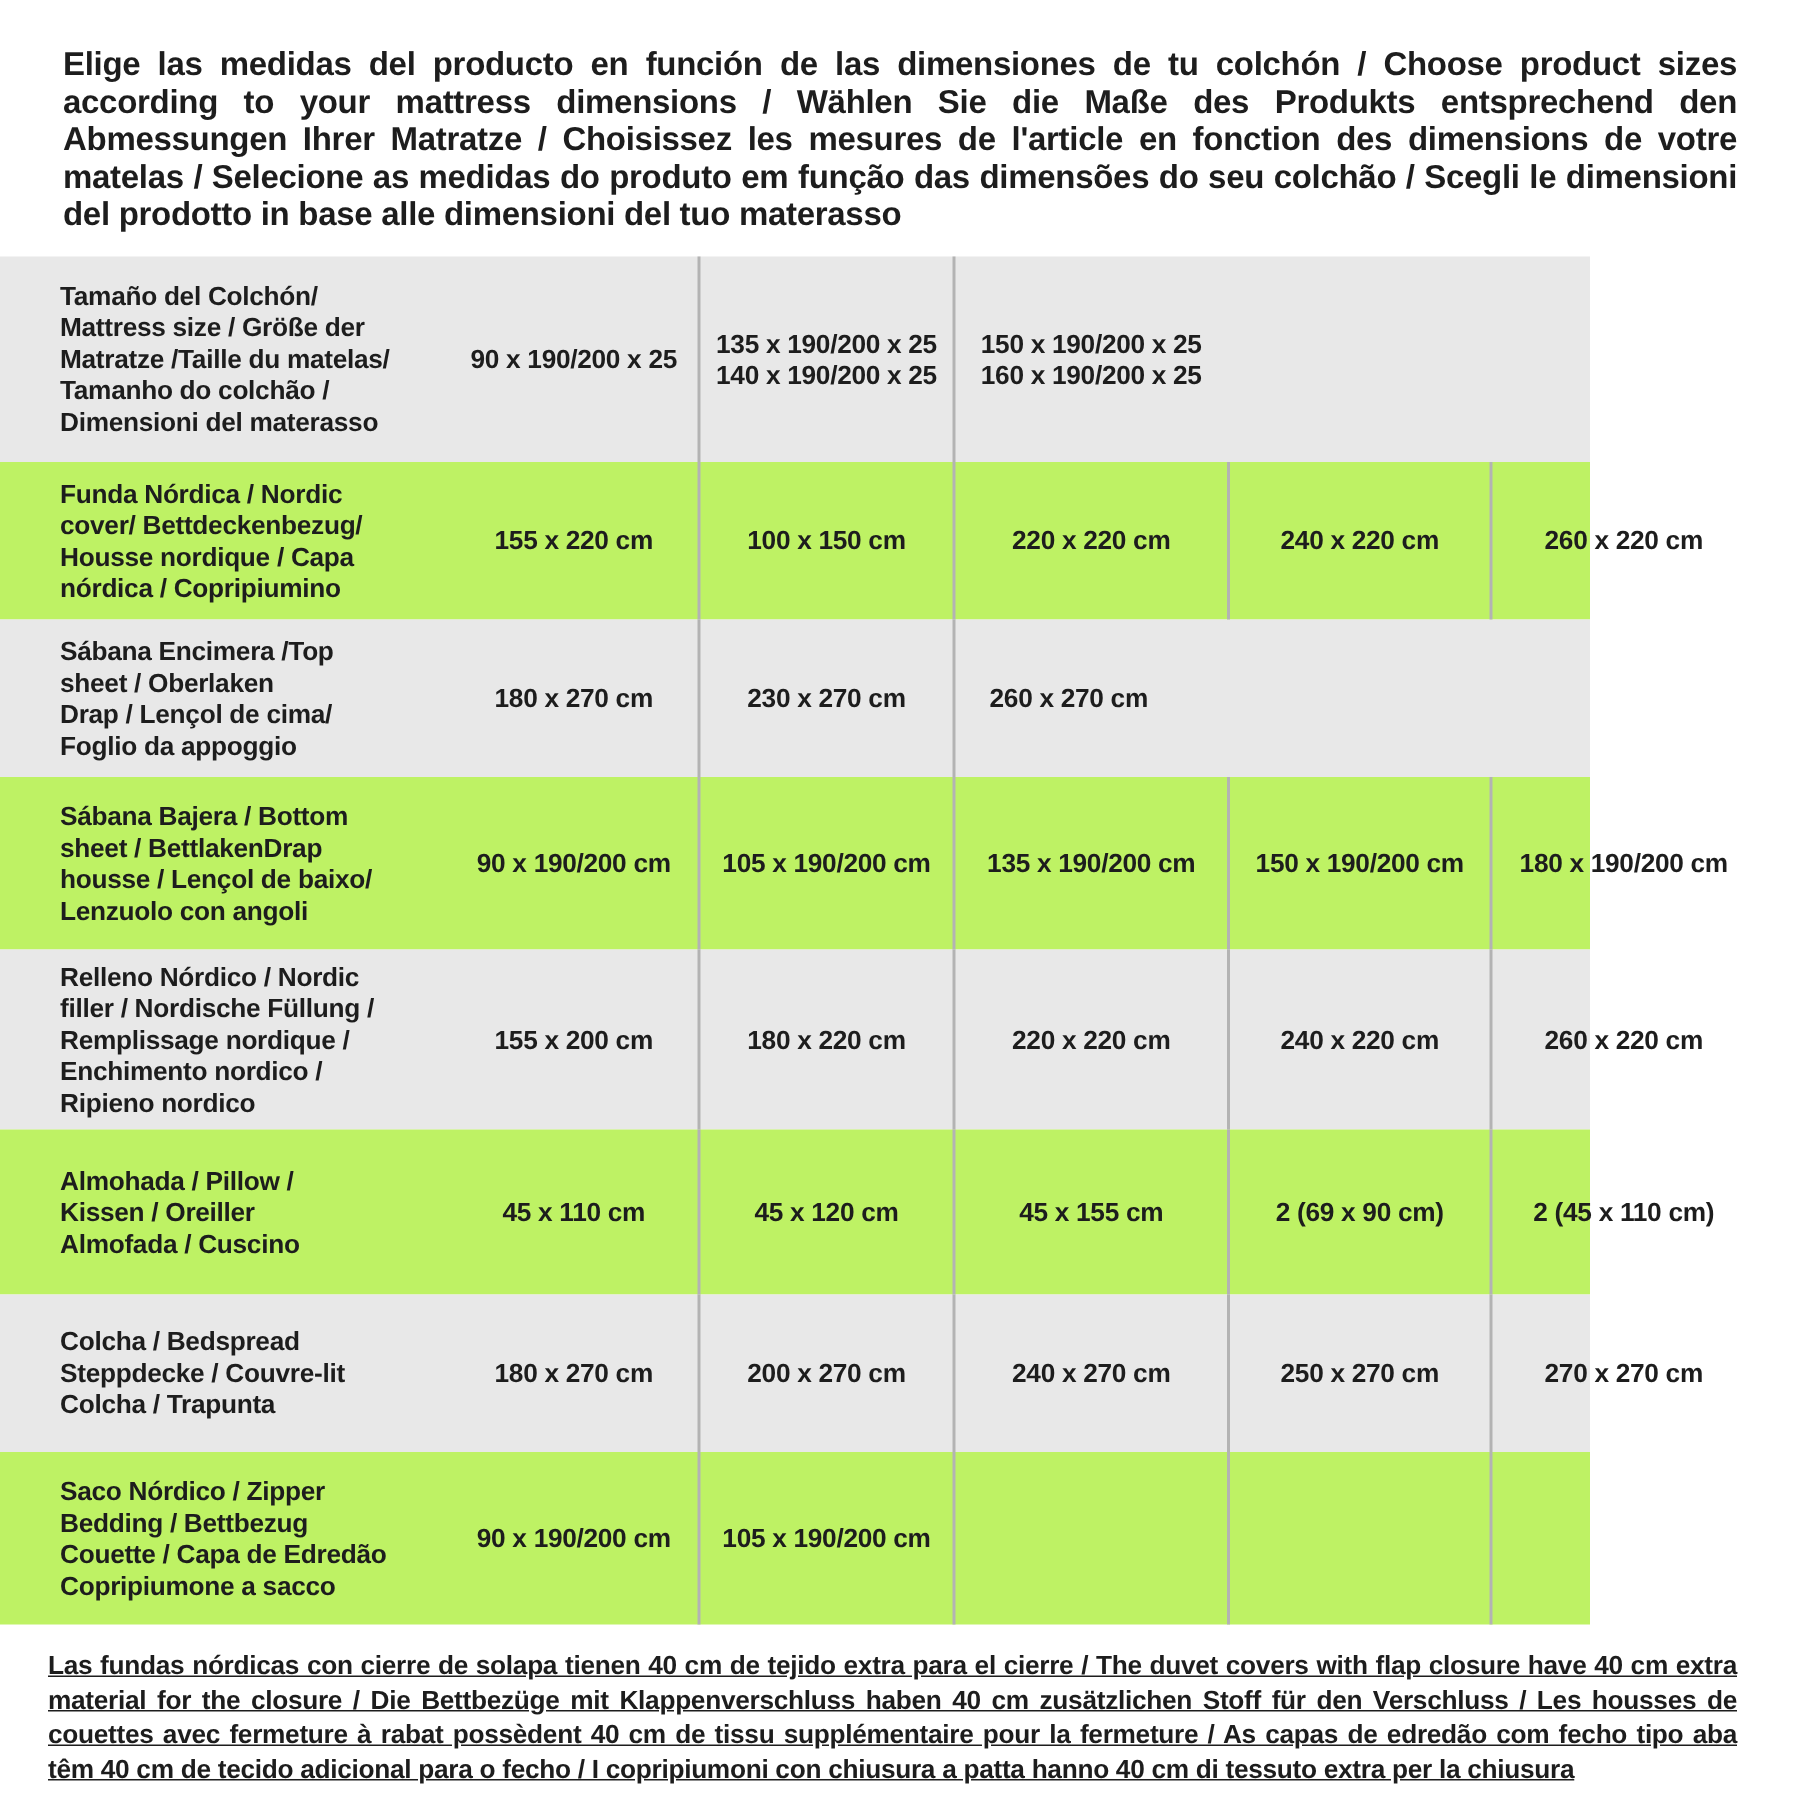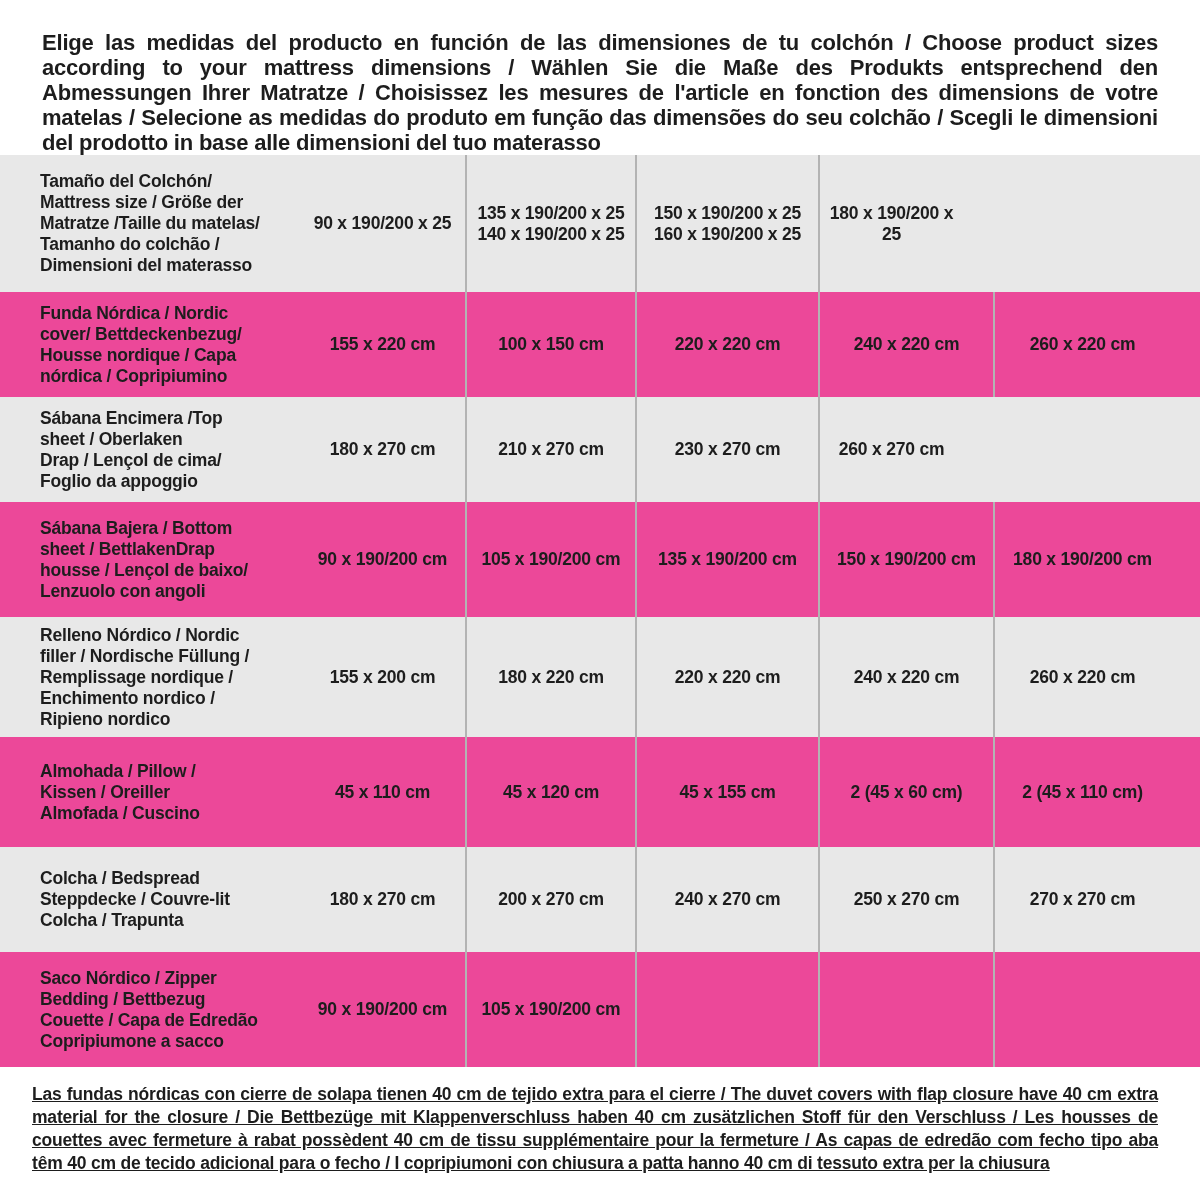--- a/index.html
+++ b/index.html
@@ -12,26 +12,26 @@
 
   .intro {
     margin: 30px 42px 0 42px;
     font-size: 22px;
     font-weight: bold;
     line-height: 25px;
     letter-spacing: -0.2px;
     text-align: justify;
   }
 
-  .size-table { width: 1200px; }
+  .size-table { margin-top: 16px; width: 1060px; }
 
   .trow {
     display: grid;
     grid-template-columns: 300px 165px 170px 183px 175px 207px;
-    background: #ec4899;
+    background: #bef264;
   }
   .trow.shaded { background: #e8e8e8; }
 
   .trow:nth-child(1) { height: 137px; }
   .trow:nth-child(2) { height: 105px; }
   .trow:nth-child(3) { height: 105px; }
   .trow:nth-child(4) { height: 115px; }
   .trow:nth-child(5) { height: 120px; }
   .trow:nth-child(6) { height: 110px; }
   .trow:nth-child(7) { height: 105px; }
@@ -82,42 +82,40 @@
       <div class="cell label">Tamaño del Colchón/
 Mattress size / Größe der
 Matratze /Taille du matelas/
 Tamanho do colchão /
 Dimensioni del materasso</div>
       <div class="cell val">90 x 190/200 x 25</div>
       <div class="cell val">135 x 190/200 x 25
 140 x 190/200 x 25</div>
       <div class="cell val">150 x 190/200 x 25
 160 x 190/200 x 25</div>
-      <div class="cell val last">180 x 190/200 x 25</div>
     </div>
 
     <div class="trow">
       <div class="cell label">Funda Nórdica /  Nordic
 cover/ Bettdeckenbezug/
 Housse nordique  / Capa
 nórdica / Copripiumino</div>
       <div class="cell val">155 x 220 cm</div>
       <div class="cell val">100 x 150 cm</div>
       <div class="cell val">220 x 220 cm</div>
       <div class="cell val">240 x 220 cm</div>
       <div class="cell val last">260 x 220 cm</div>
     </div>
 
     <div class="trow shaded">
       <div class="cell label">Sábana Encimera /Top
 sheet / Oberlaken
 Drap / Lençol de cima/
 Foglio da appoggio</div>
       <div class="cell val">180 x 270 cm</div>
-      <div class="cell val">210 x 270 cm</div>
       <div class="cell val">230 x 270 cm</div>
       <div class="cell val last">260 x 270 cm</div>
     </div>
 
     <div class="trow">
       <div class="cell label">Sábana Bajera / Bottom
 sheet / BettlakenDrap
 housse / Lençol de baixo/
 Lenzuolo con angoli</div>
       <div class="cell val">90 x 190/200 cm</div>
@@ -140,21 +138,21 @@
       <div class="cell val last">260 x 220 cm</div>
     </div>
 
     <div class="trow">
       <div class="cell label">Almohada  / Pillow /
 Kissen / Oreiller
 Almofada / Cuscino</div>
       <div class="cell val">45 x 110 cm</div>
       <div class="cell val">45 x 120 cm</div>
       <div class="cell val">45 x 155 cm</div>
-      <div class="cell val">2 (45 x 60 cm)</div>
+      <div class="cell val">2 (69 x 90 cm)</div>
       <div class="cell val last">2 (45 x 110 cm)</div>
     </div>
 
     <div class="trow shaded">
       <div class="cell label">Colcha / Bedspread
 Steppdecke / Couvre-lit
 Colcha / Trapunta</div>
       <div class="cell val">180 x 270 cm</div>
       <div class="cell val">200 x 270 cm</div>
       <div class="cell val">240 x 270 cm</div>

